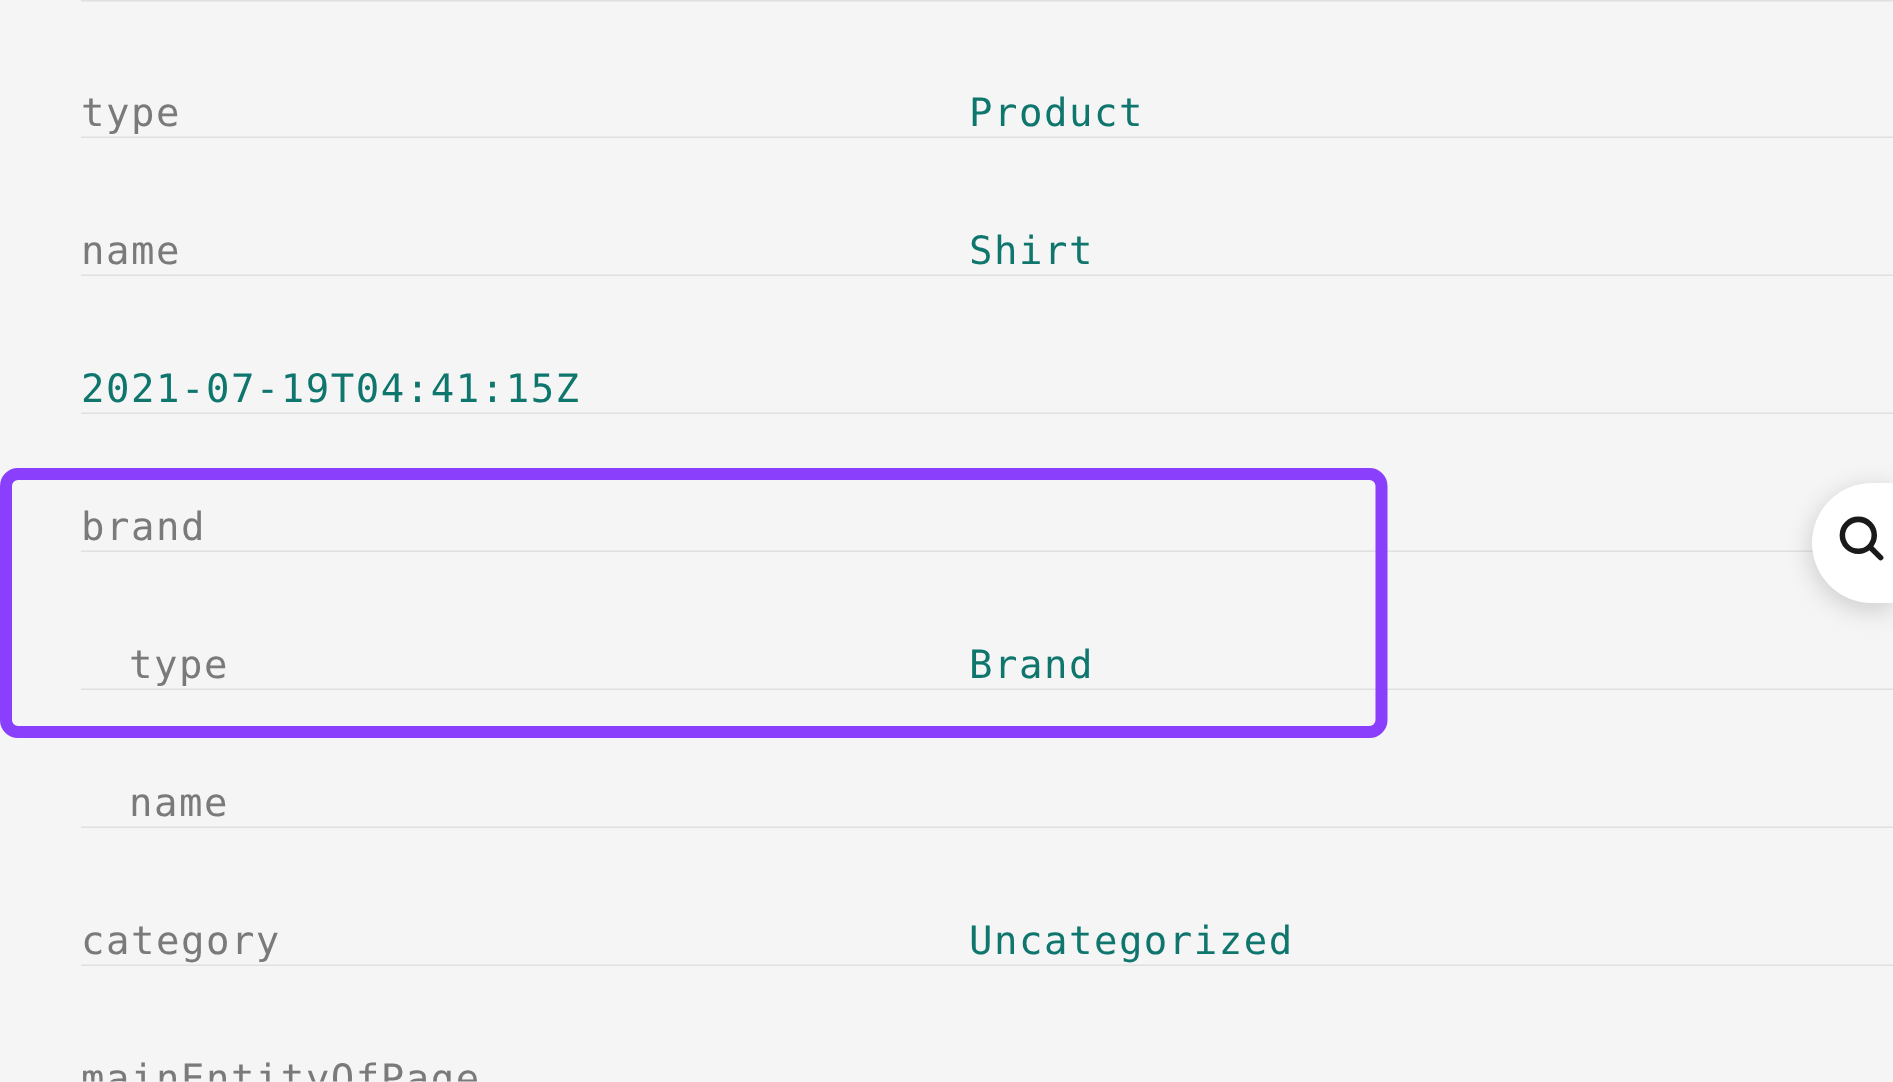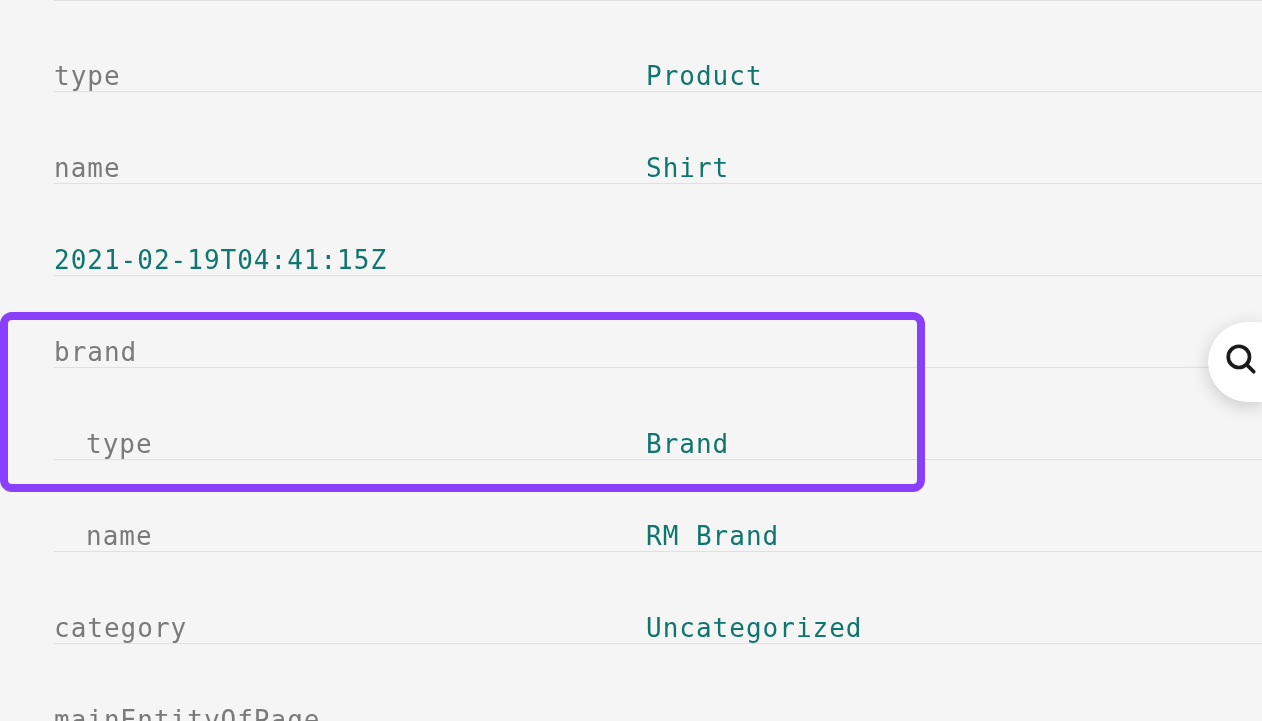--- a/index.html
+++ b/index.html
@@ -84,36 +84,35 @@
     <div class="key">type</div>
     <div class="val">Product</div>
   </div>
 
   <div class="row">
     <div class="key">name</div>
     <div class="val">Shirt</div>
   </div>
 
   <div class="row">
-    <div class="val">2021-02-19T04:41:15Z</div>
+    <div class="val">2021-07-19T04:41:15Z</div>
   </div>
 
   <div class="row">
     <div class="key">brand</div>
     <div class="val"></div>
   </div>
 
   <div class="row nested">
     <div class="key" style="flex-basis:560px;">type</div>
     <div class="val">Brand</div>
   </div>
 
   <div class="row nested">
     <div class="key" style="flex-basis:560px;">name</div>
-    <div class="val">RM Brand</div>
   </div>
 
   <div class="row">
     <div class="key">category</div>
     <div class="val">Uncategorized</div>
   </div>
 
   <div class="row">
     <div class="key">mainEntityOfPage</div>
     <div class="val"></div>

